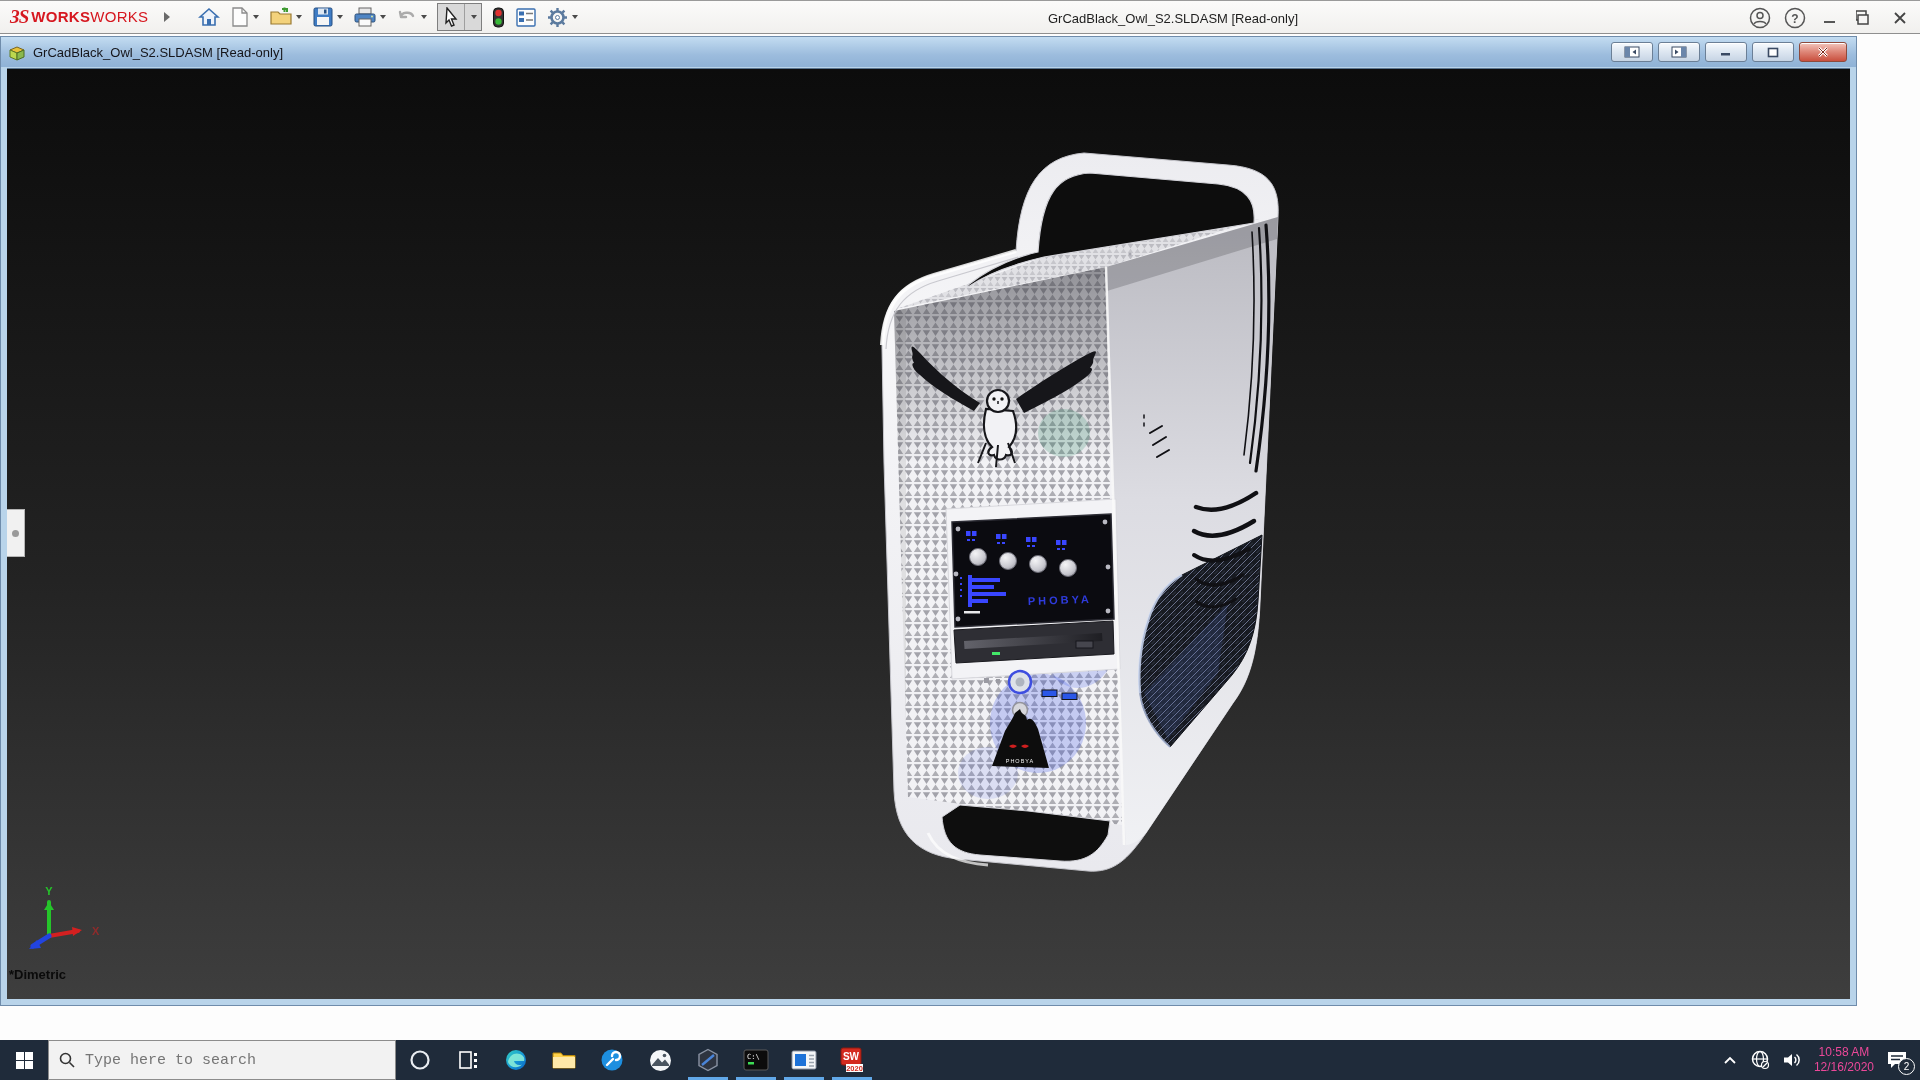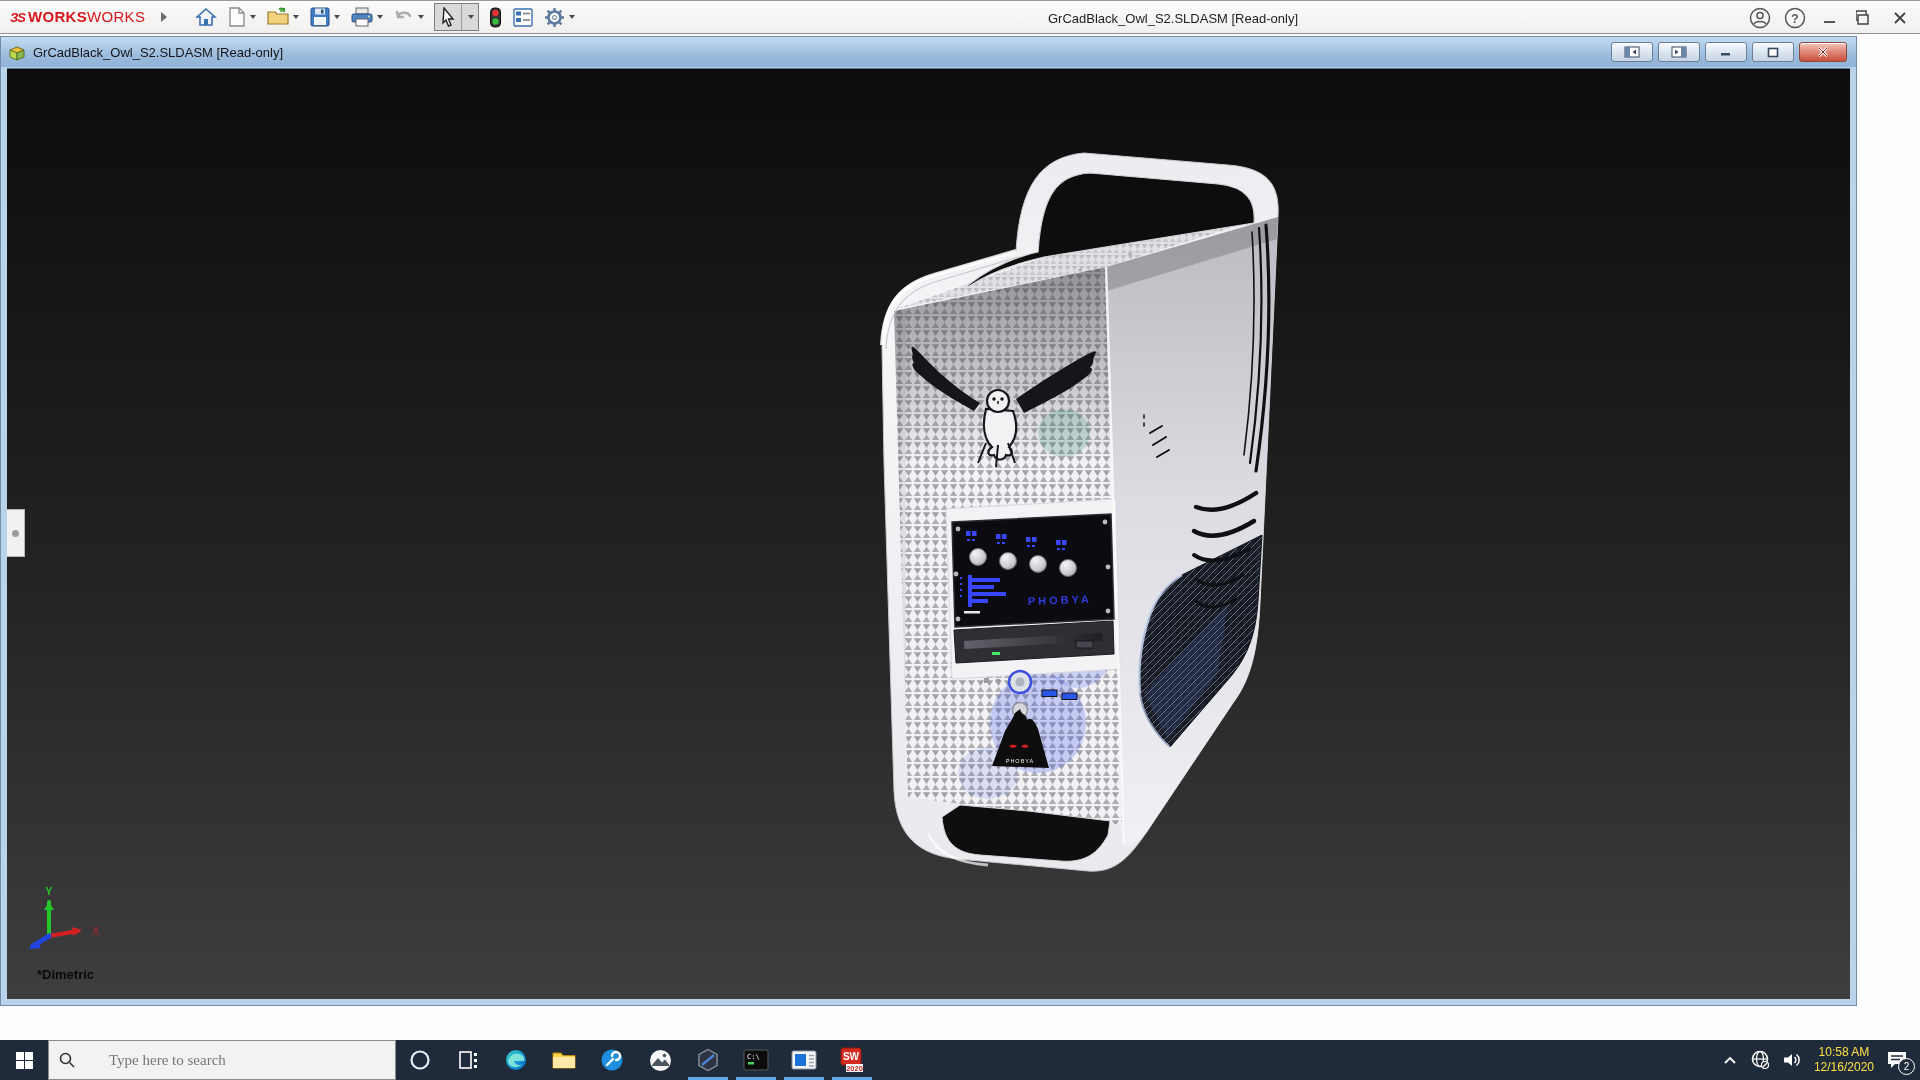--- a/index.html
+++ b/index.html
@@ -5,21 +5,21 @@
   html,body{margin:0;padding:0;}
   body{width:1920px;height:1080px;overflow:hidden;background:#fdfdfd;
        font-family:"Liberation Sans",sans-serif;position:relative;}
   .btn{background:none;border:none;padding:0;margin:0;display:flex;align-items:center;justify-content:center;cursor:default;}
 
   
   .titlebar{position:absolute;top:0;left:0;right:0;height:34px;box-sizing:border-box;
     background:linear-gradient(#fbfbfa,#f1f0ee);border-top:1px solid #9a9a9a;border-bottom:1px solid #8f8f8f;
     display:flex;align-items:center;padding-left:10px;z-index:10;}
   .logo{display:flex;align-items:center;gap:3px;}
-  .logo-mark{font-style:italic;font-weight:bold;font-size:13px;color:#d6171f;letter-spacing:-1px;}
+  .logo-mark{font-style:italic;font-weight:bold;font-size:19px;color:#d6171f;letter-spacing:-1px;font-family:Liberation Serif, serif;}
   .brand-bold{font-weight:bold;font-size:15px;color:#d6171f;letter-spacing:.3px;}
   .brand-light{font-weight:normal;font-size:15px;color:#d6171f;letter-spacing:.3px;margin-top:38px;}
   .menu-expand{margin-left:14px;}
   .tb-icons{display:flex;align-items:center;gap:3px;margin-left:22px;}
   .tbtn{height:26px;padding:0 3px;display:flex;align-items:center;gap:2px;border:1px solid transparent;background:none;}
   .caret{width:0;height:0;border-left:3.5px solid transparent;border-right:3.5px solid transparent;border-top:4px solid #4a4a4a;margin-left:2px;}
   .sel-group{display:flex;align-items:stretch;height:26px;border:1px solid #7e7e7e;background:#d9d9d9;margin:0 3px;}
   .sel-caret{display:flex;align-items:center;padding:0 4px;border-left:1px solid #9f9f9f;background:none;border-top:none;border-bottom:none;border-right:none;}
   .app-title{position:absolute;left:1048px;top:0;height:34px;display:flex;align-items:center;
     font-size:13px;color:#1e1e1e;white-space:nowrap;}
@@ -36,37 +36,37 @@
   .dc-btn{width:42px;height:20px;border:1px solid #6b7f96;border-radius:3px;
     background:linear-gradient(#f7fafd,#dfe8f2 45%,#c6d4e4);box-shadow:inset 0 1px 0 #fff;
     display:flex;align-items:center;justify-content:center;}
   .dc-close{width:48px;background:linear-gradient(#f3c6bd,#e08b7d 45%,#c94f3d);border-color:#8e4a3c;}
 
   .viewport{position:absolute;left:6px;top:31px;right:6px;bottom:6px;overflow:hidden;
     border-top:1px solid #5a748e;
     background:linear-gradient(180deg,#0c0c0c 0%,#232323 55%,#3e3e3e 100%);}
   .model{position:absolute;left:861px;top:64px;}
   .triad{position:absolute;left:13px;top:815px;}
-  .view-label{position:absolute;left:30px;top:898px;font-size:13px;font-weight:bold;color:#0a0a0a;}
+  .view-label{position:absolute;left:2px;top:898px;font-size:13px;font-weight:bold;color:#0a0a0a;}
   .left-tab{position:absolute;left:0;top:440px;width:17px;height:46px;background:#f1f1f1;
     border:1px solid #b5b5b5;border-left:none;display:flex;align-items:center;justify-content:center;}
   .left-tab .dot{width:7px;height:7px;border-radius:50%;background:#9a9a9a;}
 
   
   .taskbar{position:absolute;left:0;bottom:0;width:1920px;height:40px;background:#1f2b3a;
     display:flex;align-items:stretch;z-index:20;}
   .tb-start{width:48px;}
   .tb-search{width:348px;display:flex;align-items:center;gap:8px;padding:0 10px;box-sizing:border-box;
     background:#f2f2f2;border:1px solid #8c8c8c;}
   .tb-search input{flex:1;border:none;background:transparent;outline:none;font-size:15px;color:#6d28d9;
-    font-family:Liberation Serif, serif;margin-left:24px;}
+    font-family:Liberation Mono, monospace;}
   .tb-slot{width:48px;display:flex;align-items:center;justify-content:center;position:relative;}
   .running::after{content:"";position:absolute;left:4px;right:4px;bottom:0;height:3px;background:#61a8e8;}
   .tray{margin-left:auto;display:flex;align-items:center;gap:12px;padding-right:12px;}
-  .clock{font-size:12px;color:#fde047;text-align:center;line-height:15px;white-space:nowrap;}
+  .clock{font-size:12px;color:#ec4899;text-align:center;line-height:15px;white-space:nowrap;}
   .badge{position:absolute;right:-7px;bottom:-5px;width:15px;height:15px;border-radius:50%;
     background:#1f2b3a;border:1.5px solid #fff;color:#fff;font-size:10px;display:flex;
     align-items:center;justify-content:center;}
   .ac-wrap{position:relative;}
   text{font-family:"Liberation Sans",sans-serif;}
 </style>
 </head>
 <body>
 
 <div class="titlebar">

